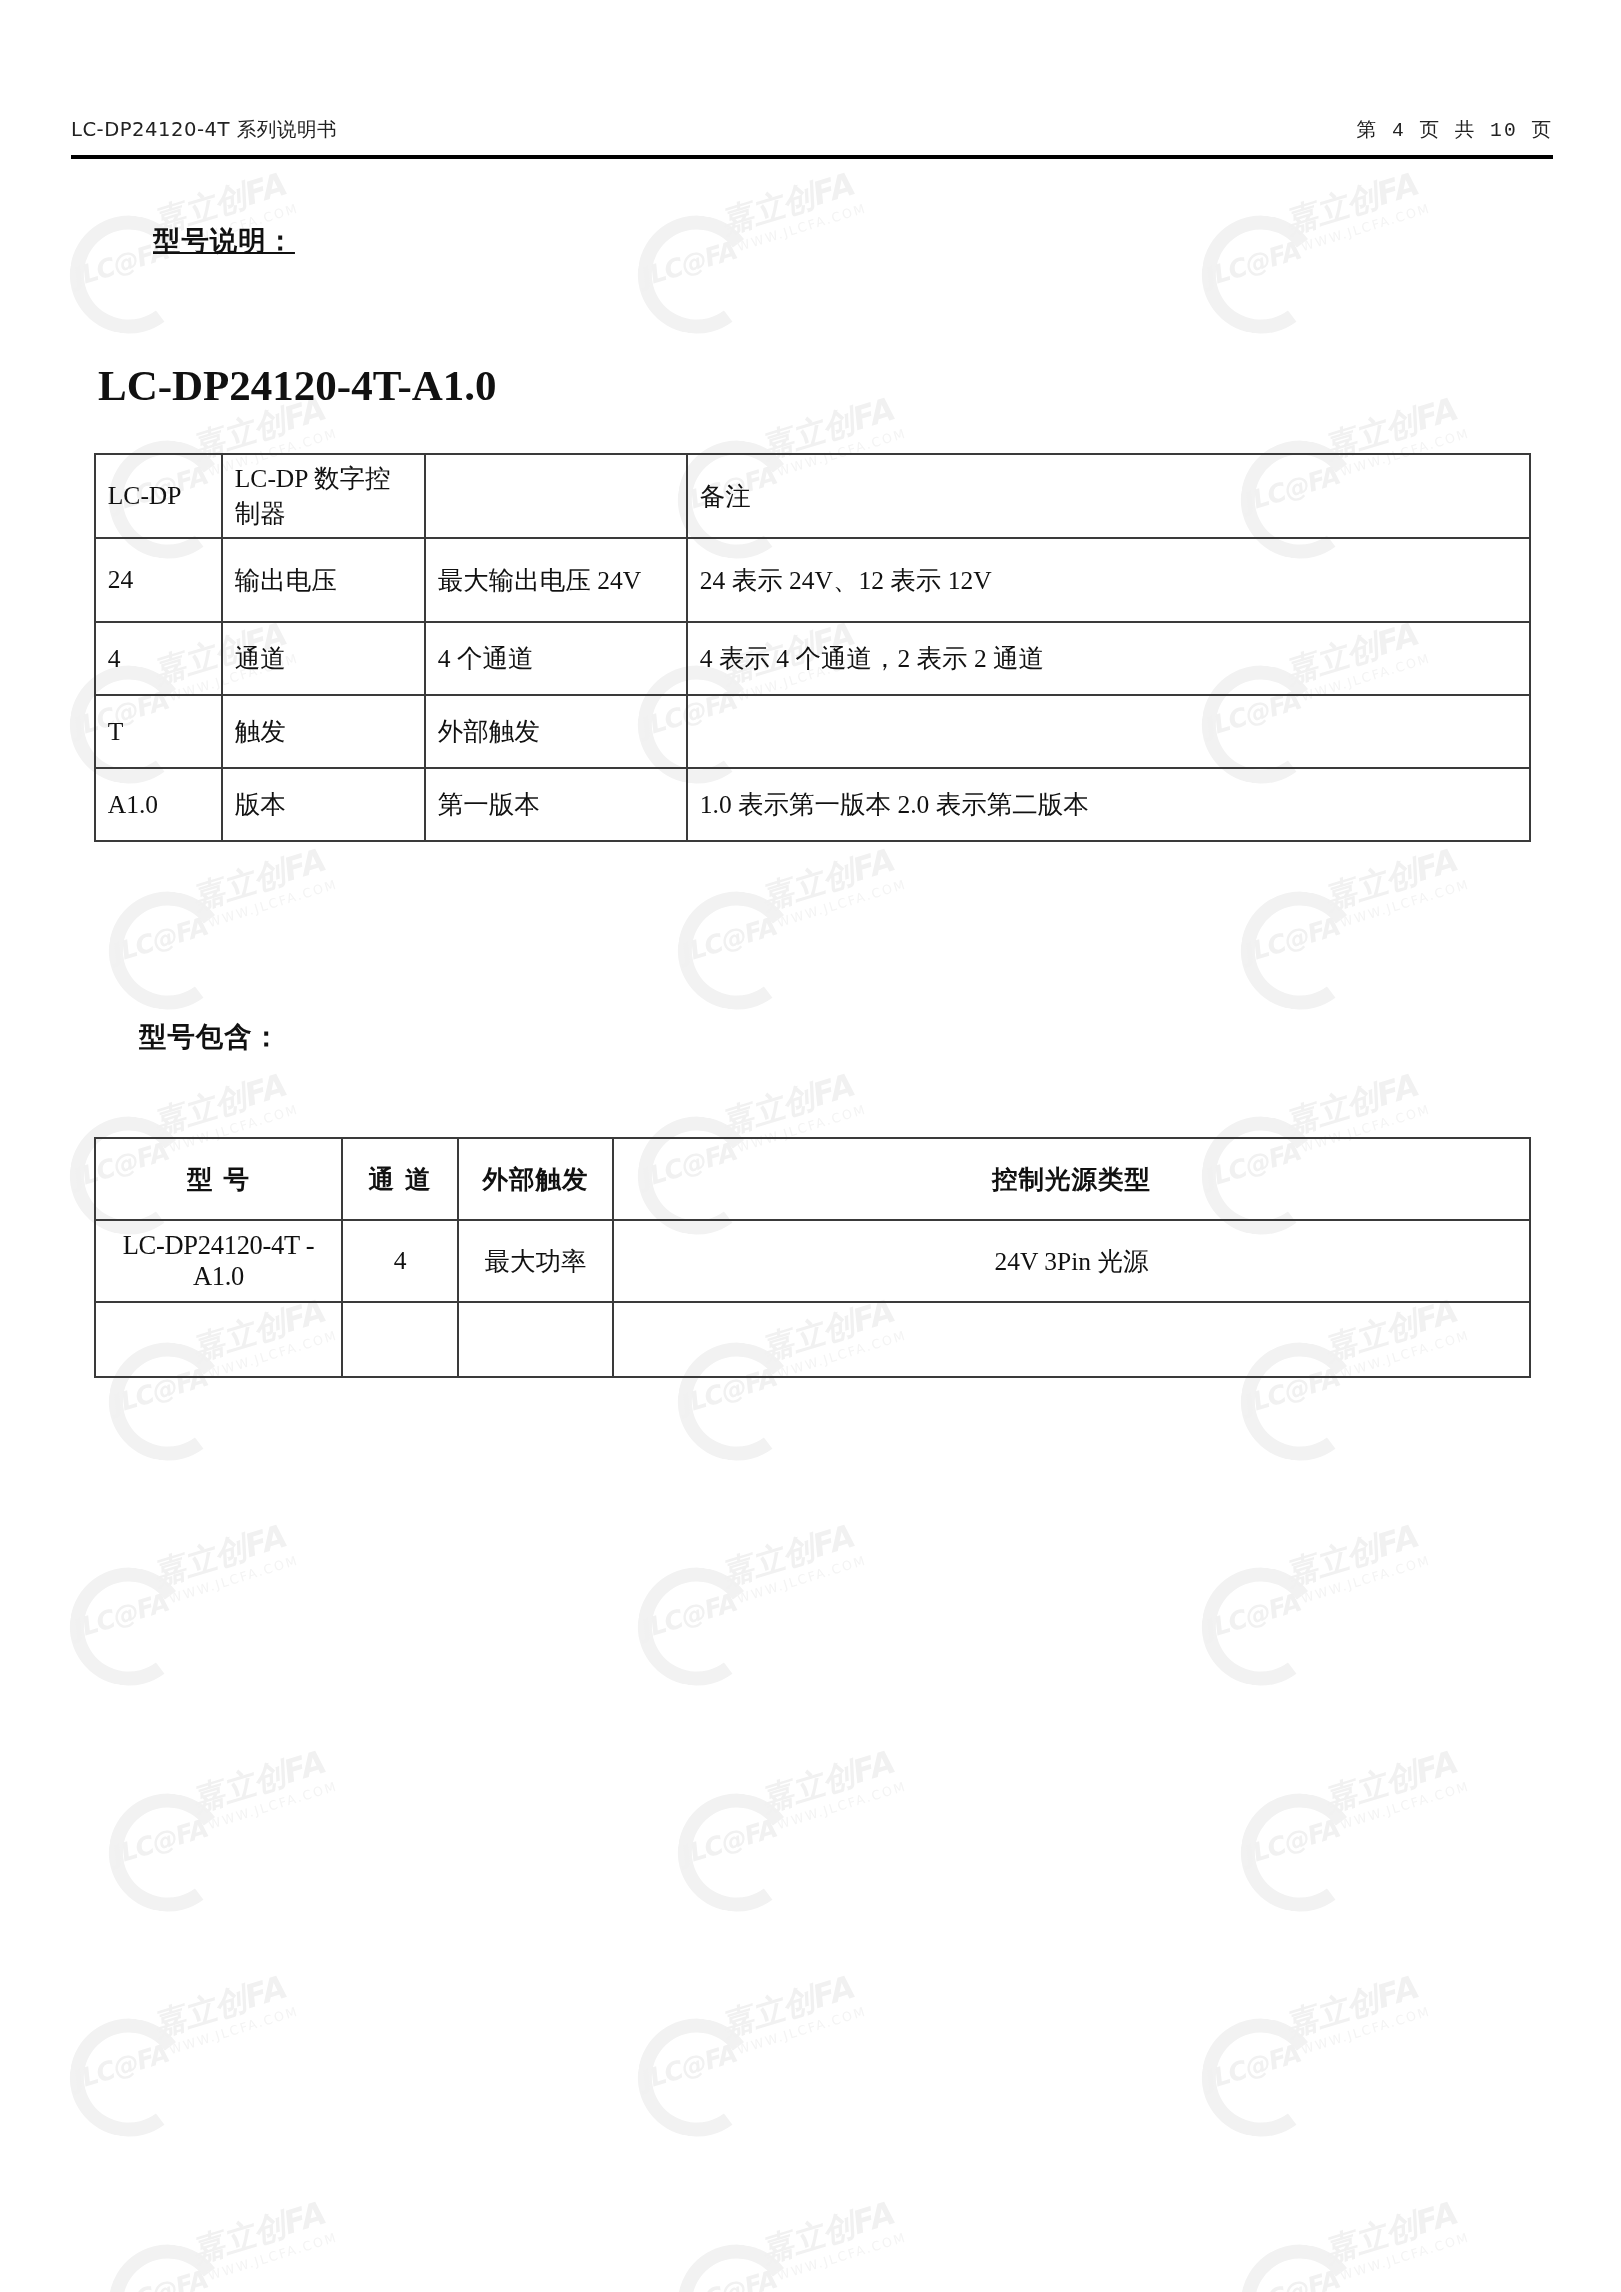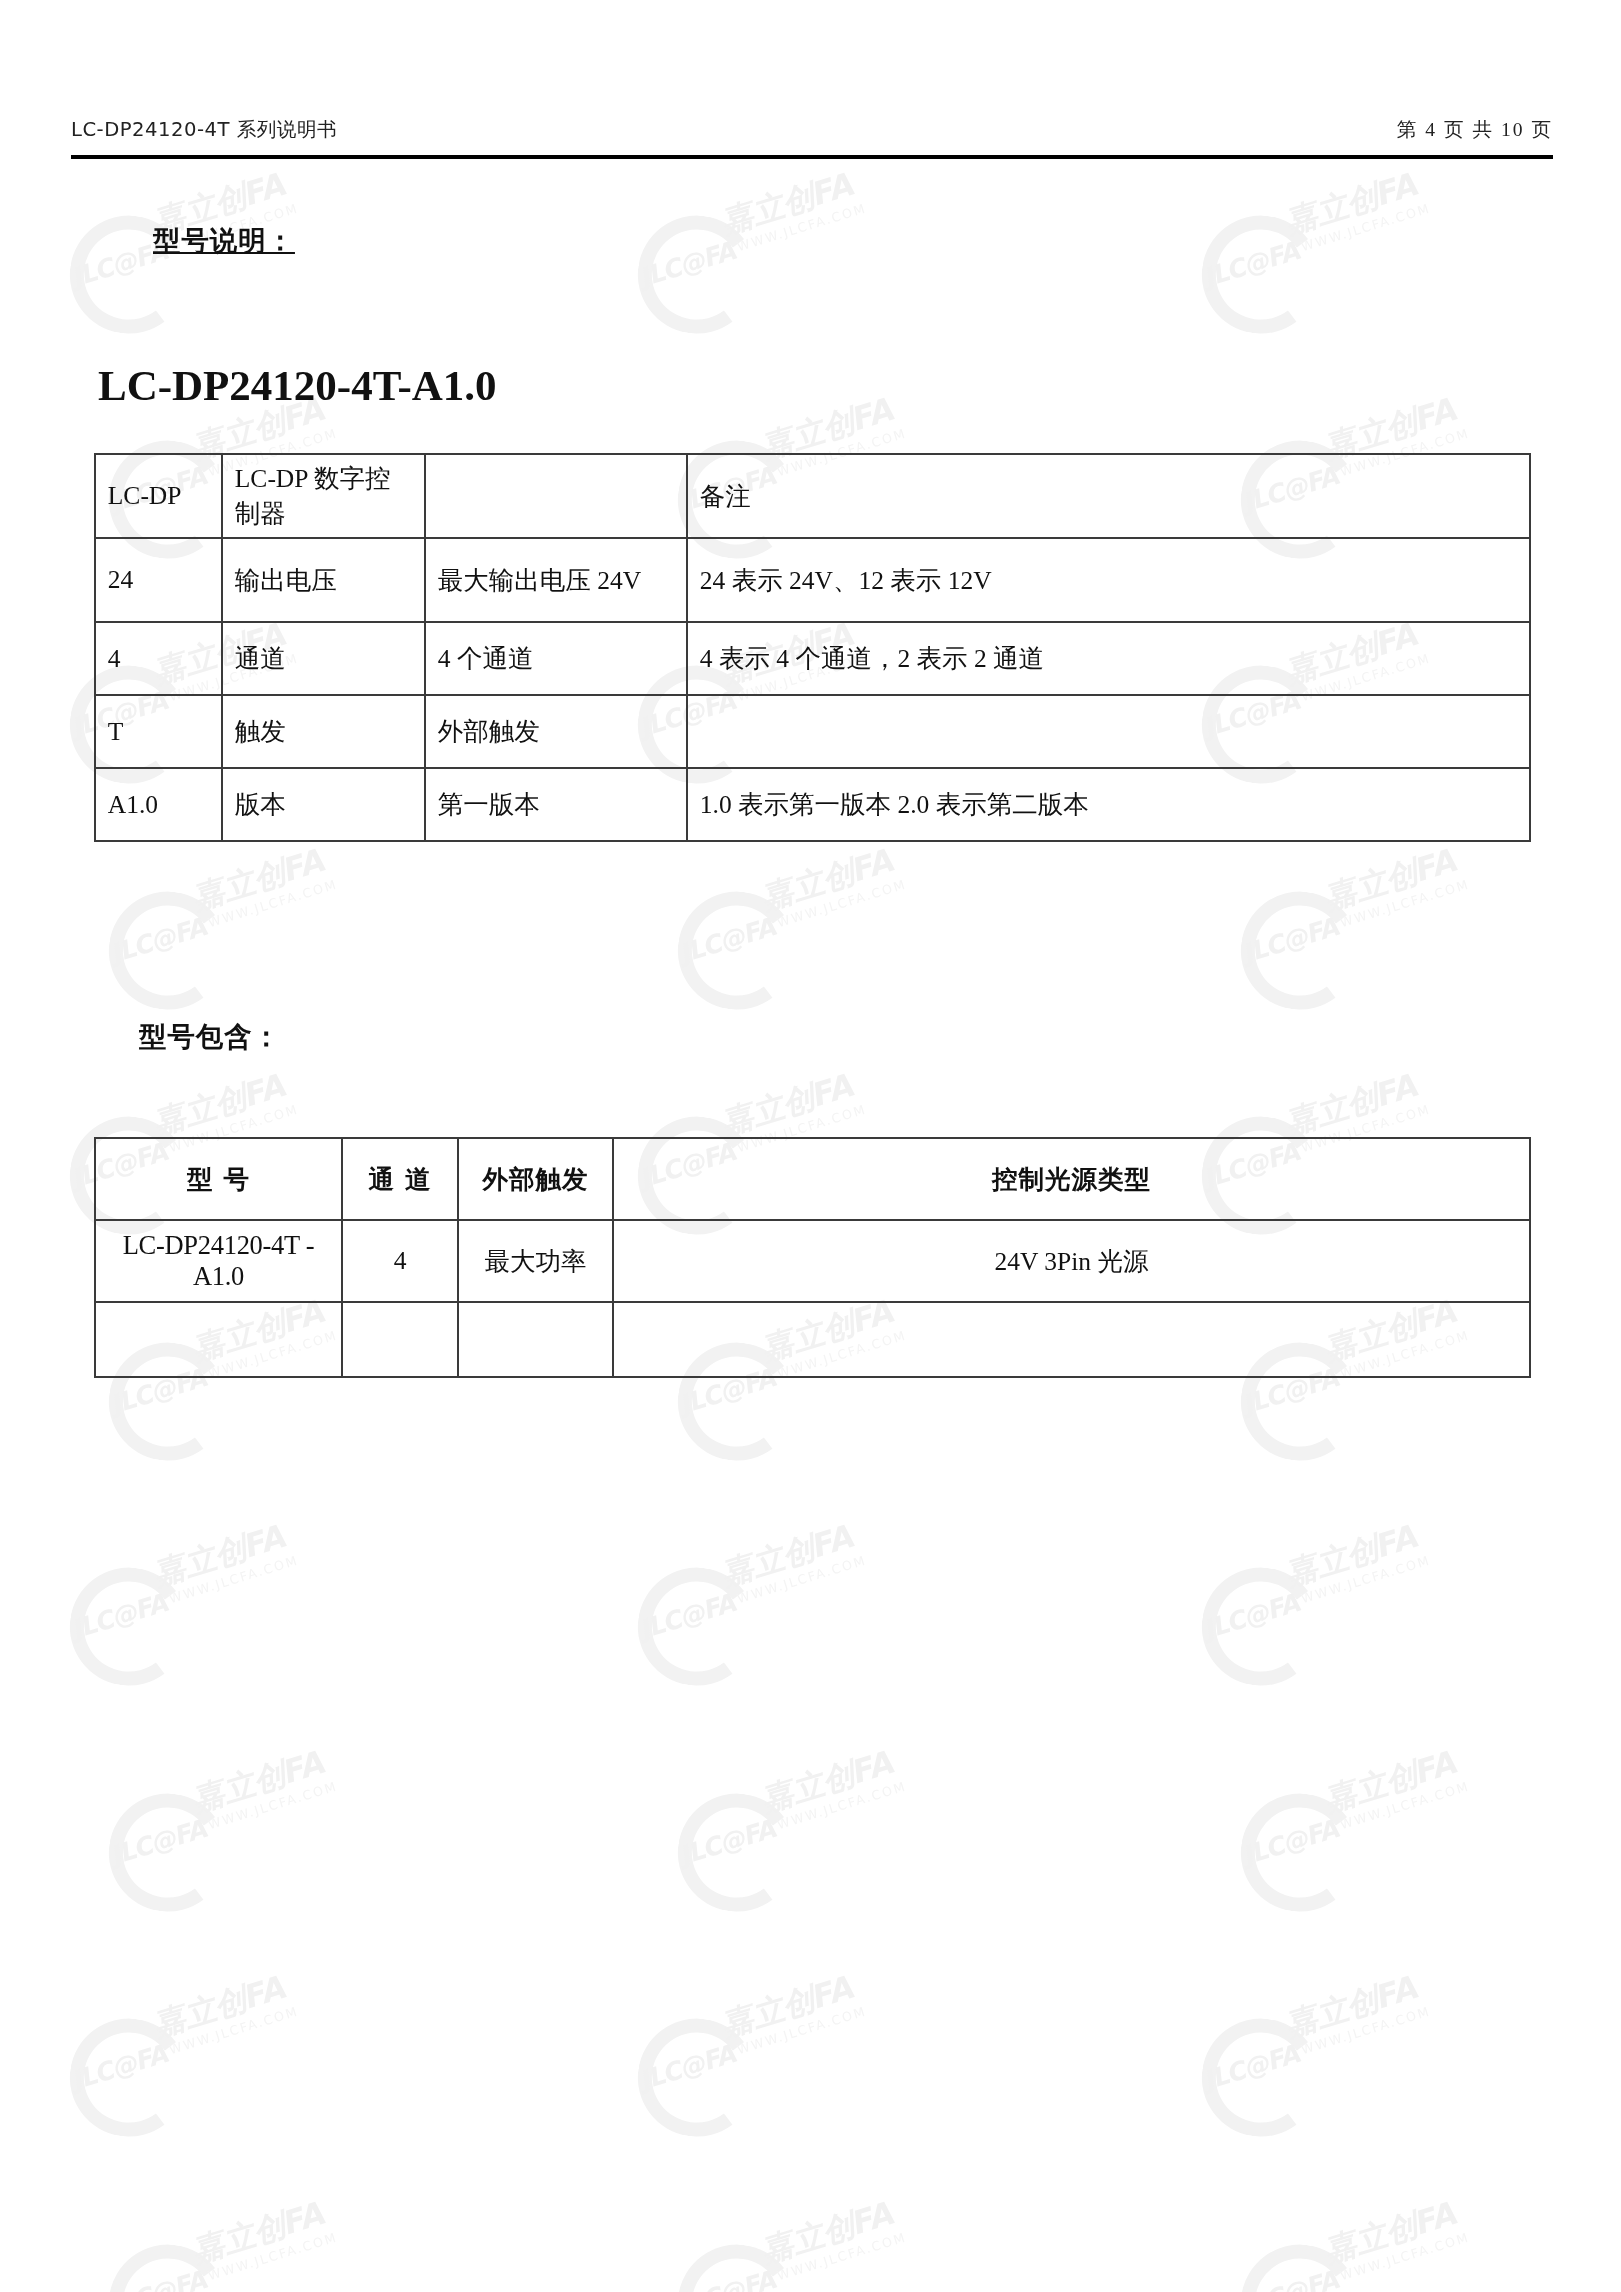--- a/index.html
+++ b/index.html
@@ -93,21 +93,21 @@
     justify-content: space-between;
   }
   .doc-header .hdr-left {
     font-family: "DejaVu Sans", "Liberation Sans", sans-serif;
     font-size: 19.6px;
     color: #222;
     letter-spacing: 0.5px;
     white-space: nowrap;
   }
   .doc-header .hdr-right {
-    font-family: Liberation Serif, serif;
+    font-family: Liberation Mono, monospace;
     font-size: 19.6px;
     color: #222;
     letter-spacing: 2px;
     white-space: nowrap;
     margin-left: 36px;
   }
   .hdr-rule {
     position: absolute;
     left: 71px;
     top: 155px;

